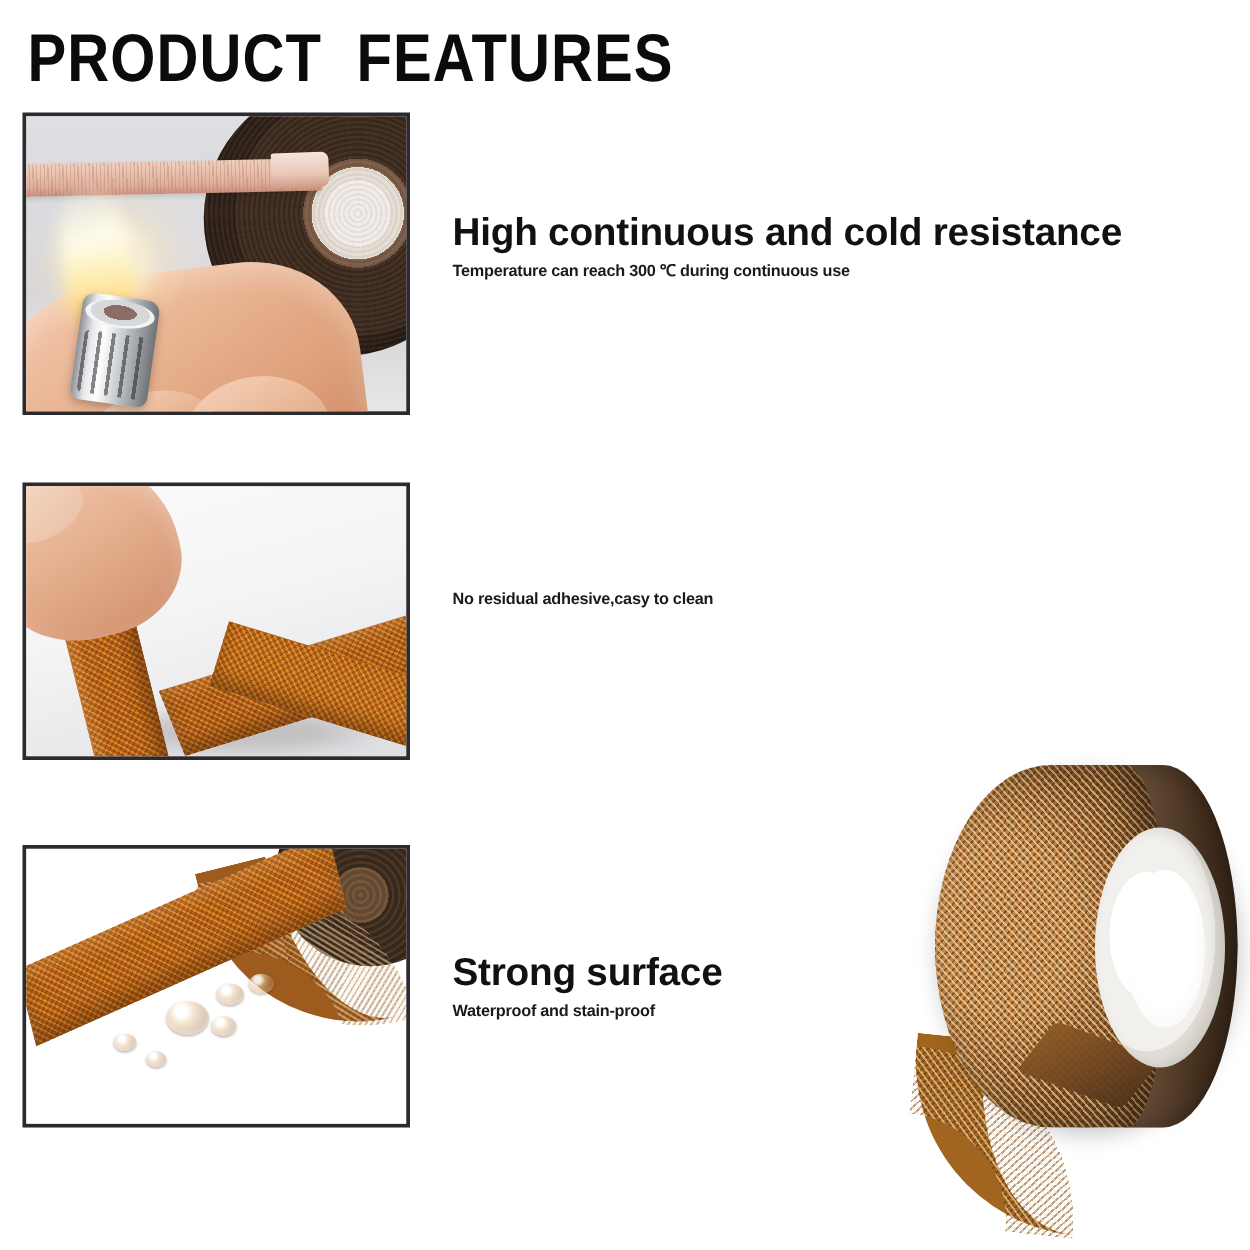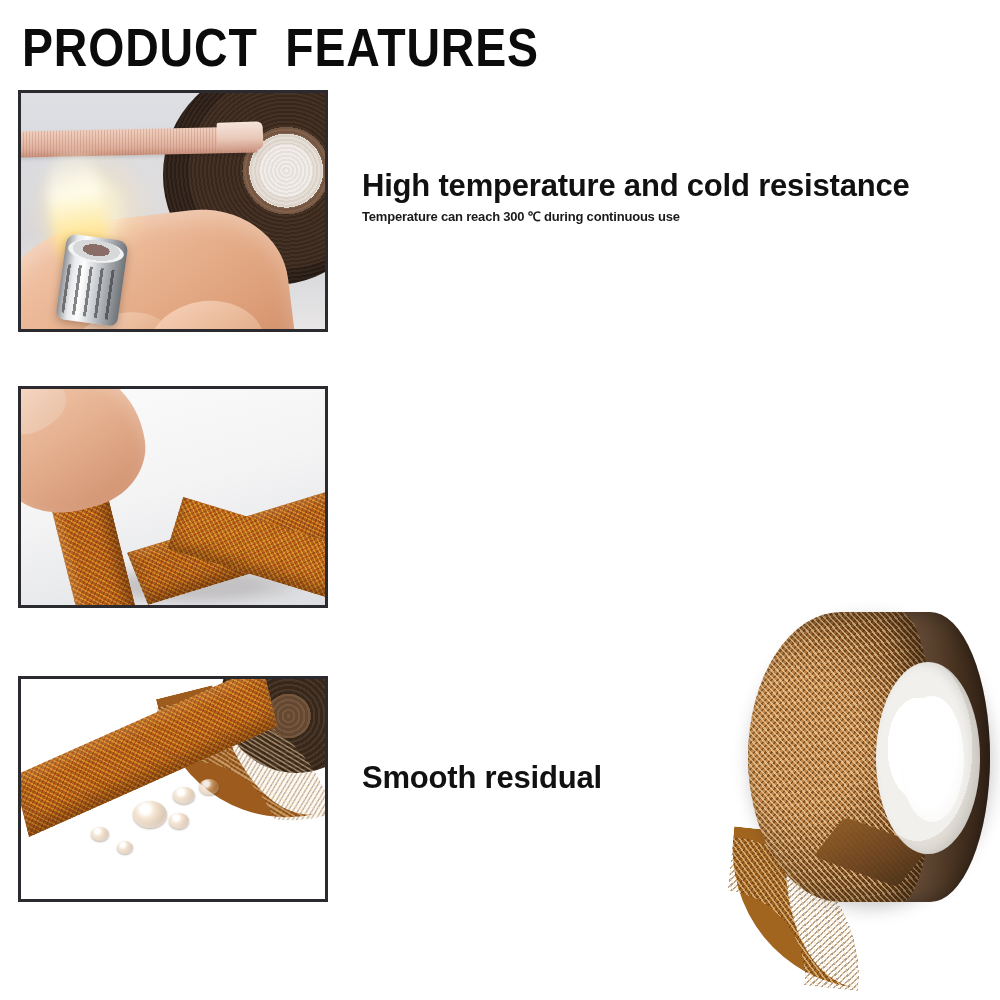--- a/index.html
+++ b/index.html
@@ -432,29 +432,31 @@
     <div class="droplet d1"></div>
     <div class="droplet d2"></div>
     <div class="droplet d3"></div>
     <div class="droplet d4"></div>
     <div class="droplet d5"></div>
     <div class="droplet d6"></div>
   </div>
 </div>
 
 <div class="feature" id="feature-1">
-  <div class="feature-title">High temperature and cold resistance</div>
+  <div class="feature-title">High continuous and cold resistance</div>
   <div class="feature-sub">Temperature can reach 300 ℃ during continuous use</div>
 </div>
 
 <div class="feature" id="feature-2">
+  <div class="feature-sub">No residual adhesive,casy to clean</div>
 </div>
 
 <div class="feature" id="feature-3">
-  <div class="feature-title">Smooth residual</div>
+  <div class="feature-title">Strong surface</div>
+  <div class="feature-sub">Waterproof and stain-proof</div>
 </div>
 
 <div id="hero-product">
   <div class="hero-tail"></div>
   <div class="hero-tail-tex"></div>
   <div class="hero-roll-outer"></div>
   <div class="hero-edge"></div>
   <div class="hero-face"></div>
   <div class="hero-tail-join"></div>
   <div class="hero-core"></div>

